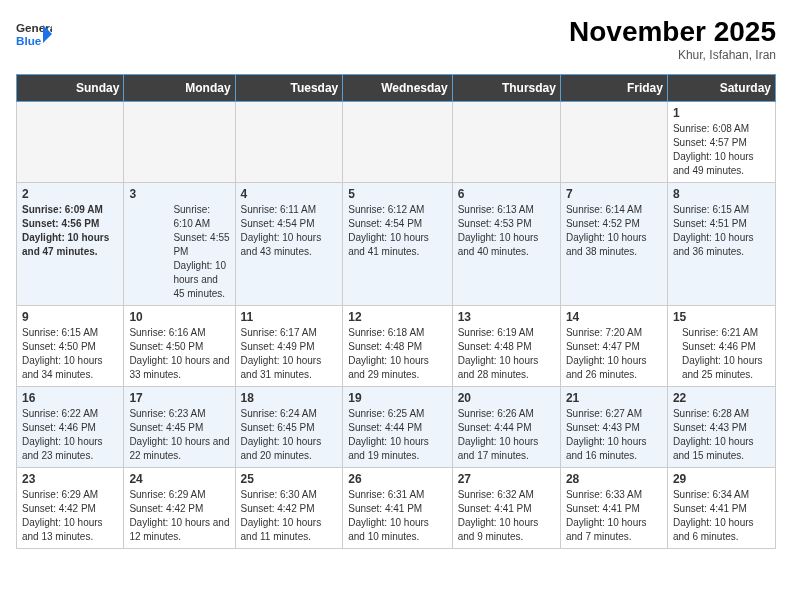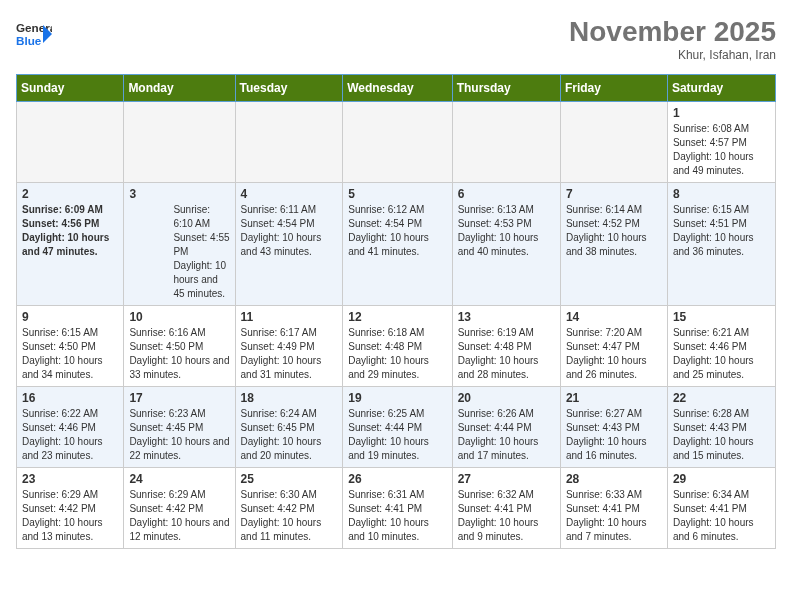--- a/index.html
+++ b/index.html
@@ -24,38 +24,38 @@
     .logo-icon {
       width: 36px;
       height: 36px;
     }
     .title-block {
       text-align: right;
     }
     .month-year {
       font-size: 28px;
       font-weight: bold;
-      color: #737373;
+      color: #000000;
     }
     .location {
       font-size: 12px;
       color: #555;
     }
     .calendar {
       width: 100%;
       border-collapse: collapse;
       border: 1px solid #ccc;
     }
     .calendar th {
-      background-color: #4d7c0f;
+      background-color: #404040;
       color: #fff;
       font-size: 12px;
       font-weight: bold;
       padding: 6px 4px;
-      text-align: left;
+      text-align: right;
       border: 1px solid #5a9fd4;
     }
     .calendar td {
       vertical-align: top;
       border: 1px solid #ccc;
       padding: 4px 5px;
       width: 113px;
       min-height: 70px;
       background: #fff;
       font-size: 10px;
@@ -203,21 +203,21 @@
 Daylight: 10 hours and 28 minutes.</div>
         </td>
         <td>
           <span class="day-number">14</span>
           <div class="day-info" style="white-space: pre-line;">Sunrise: 7:20 AM
 Sunset: 4:47 PM
 Daylight: 10 hours and 26 minutes.</div>
         </td>
         <td>
           <span class="day-number">15</span>
-          <div class="day-info" style="white-space: pre-line;">Sunrise: 6:21 AM
+          <div class="day-info" style="white-space: pre-line; margin-left: 9px;">Sunrise: 6:21 AM
 Sunset: 4:46 PM
 Daylight: 10 hours and 25 minutes.</div>
         </td>
       </tr>
       <tr class="row-alt">
         <td>
           <span class="day-number">16</span>
           <div class="day-info" style="white-space: pre-line;">Sunrise: 6:22 AM
 Sunset: 4:46 PM
 Daylight: 10 hours and 23 minutes.</div>

